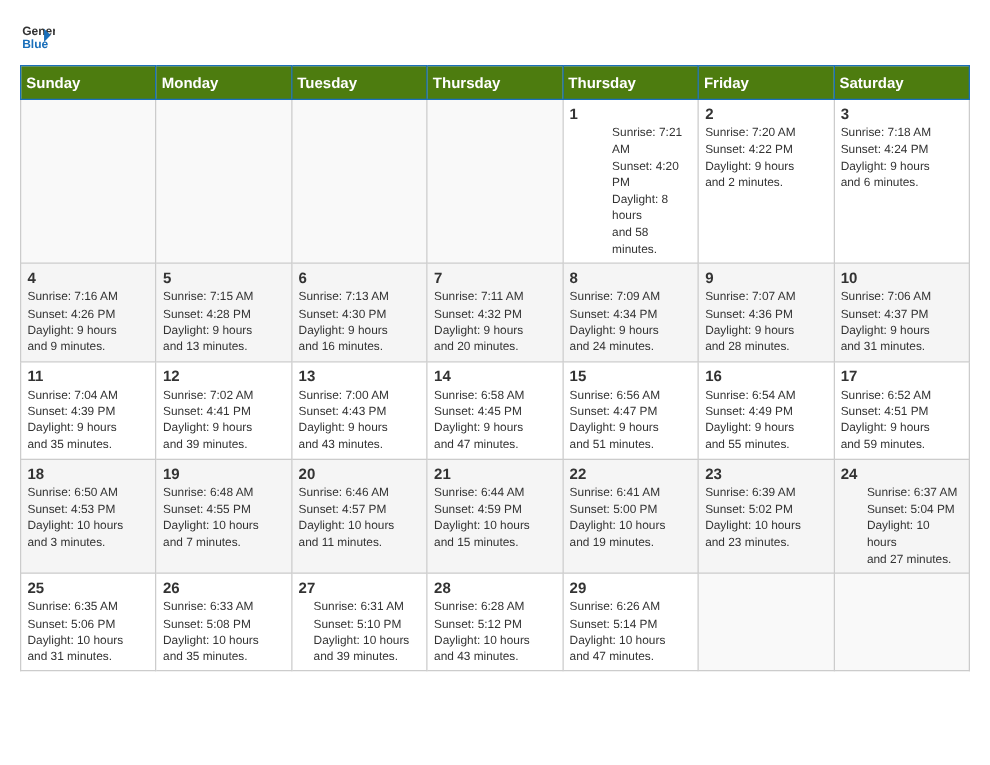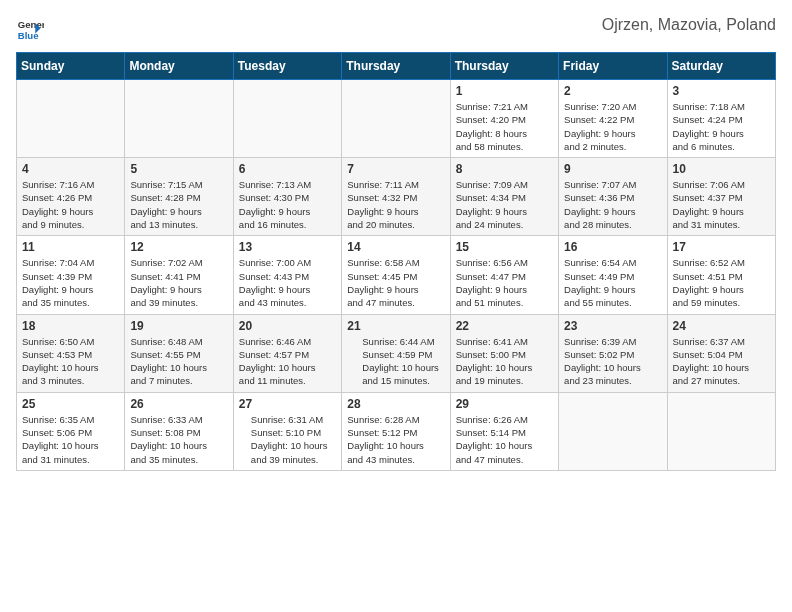--- a/index.html
+++ b/index.html
@@ -76,36 +76,35 @@
       line-height: 1.4;
       color: #333;
     }
     tr:nth-child(even) td {
       background: #f5f5f5;
     }
     tr:nth-child(odd) td {
       background: #fff;
     }
     .calendar thead tr th {
-      background: #0c4a6e;
+      background: #4d7c0f;
     }
   </style>
 </head>
 <body>
 
 <div class="header">
   <div class="logo">
     <svg class="logo-icon" viewBox="0 0 32 32">
       <text x="2" y="14" font-size="11" font-weight="bold" fill="#333">General</text>
       <text x="2" y="26" font-size="11" font-weight="bold" fill="#1a6fba">Blue</text>
       <polygon points="22,8 28,14 22,20" fill="#1a6fba"></polygon>
     </svg>
   </div>
   <div class="title-block">
-    <div class="subtitle">Ojrzen, Mazovia, Poland</div>
   </div>
 </div>
 
 <table class="calendar">
   <thead>
     <tr>
     <th>Sunday</th>
         <th>Monday</th>
         <th>Tuesday</th>
         <th>Thursday</th>
@@ -115,21 +114,21 @@
       </tr>
   </thead>
   <tbody id="calendar-body">
   <tr>
         <td class="empty"></td>
         <td class="empty"></td>
         <td class="empty"></td>
         <td class="empty"></td>
         <td>
           <span class="day-num">1</span>
-          <div class="day-info" style="white-space: pre-line;">Sunrise: 7:21 AM
+          <div class="day-info" style="white-space: pre-line; margin-left: 34px;">Sunrise: 7:21 AM
 Sunset: 4:20 PM
 Daylight: 8 hours
 and 58 minutes.</div>
         </td>
         <td>
           <span class="day-num">2</span>
           <div class="day-info" style="white-space: pre-line;">Sunrise: 7:20 AM
 Sunset: 4:22 PM
 Daylight: 9 hours
 and 2 minutes.</div>
@@ -261,42 +260,42 @@
         </td>
         <td>
           <span class="day-num">20</span>
           <div class="day-info" style="white-space: pre-line;">Sunrise: 6:46 AM
 Sunset: 4:57 PM
 Daylight: 10 hours
 and 11 minutes.</div>
         </td>
         <td>
           <span class="day-num">21</span>
-          <div class="day-info" style="white-space: pre-line; margin-left: 15px;">Sunrise: 6:44 AM
+          <div class="day-info" style="white-space: pre-line;">Sunrise: 6:44 AM
 Sunset: 4:59 PM
 Daylight: 10 hours
 and 15 minutes.</div>
         </td>
         <td>
           <span class="day-num">22</span>
           <div class="day-info" style="white-space: pre-line;">Sunrise: 6:41 AM
 Sunset: 5:00 PM
 Daylight: 10 hours
 and 19 minutes.</div>
         </td>
         <td>
           <span class="day-num">23</span>
           <div class="day-info" style="white-space: pre-line;">Sunrise: 6:39 AM
 Sunset: 5:02 PM
 Daylight: 10 hours
 and 23 minutes.</div>
         </td>
         <td>
           <span class="day-num">24</span>
-          <div class="day-info" style="white-space: pre-line;">Sunrise: 6:37 AM
+          <div class="day-info" style="white-space: pre-line; margin-left: 21px;">Sunrise: 6:37 AM
 Sunset: 5:04 PM
 Daylight: 10 hours
 and 27 minutes.</div>
         </td>
       </tr>
       <tr>
         <td>
           <span class="day-num">25</span>
           <div class="day-info" style="white-space: pre-line;">Sunrise: 6:35 AM
 Sunset: 5:06 PM

